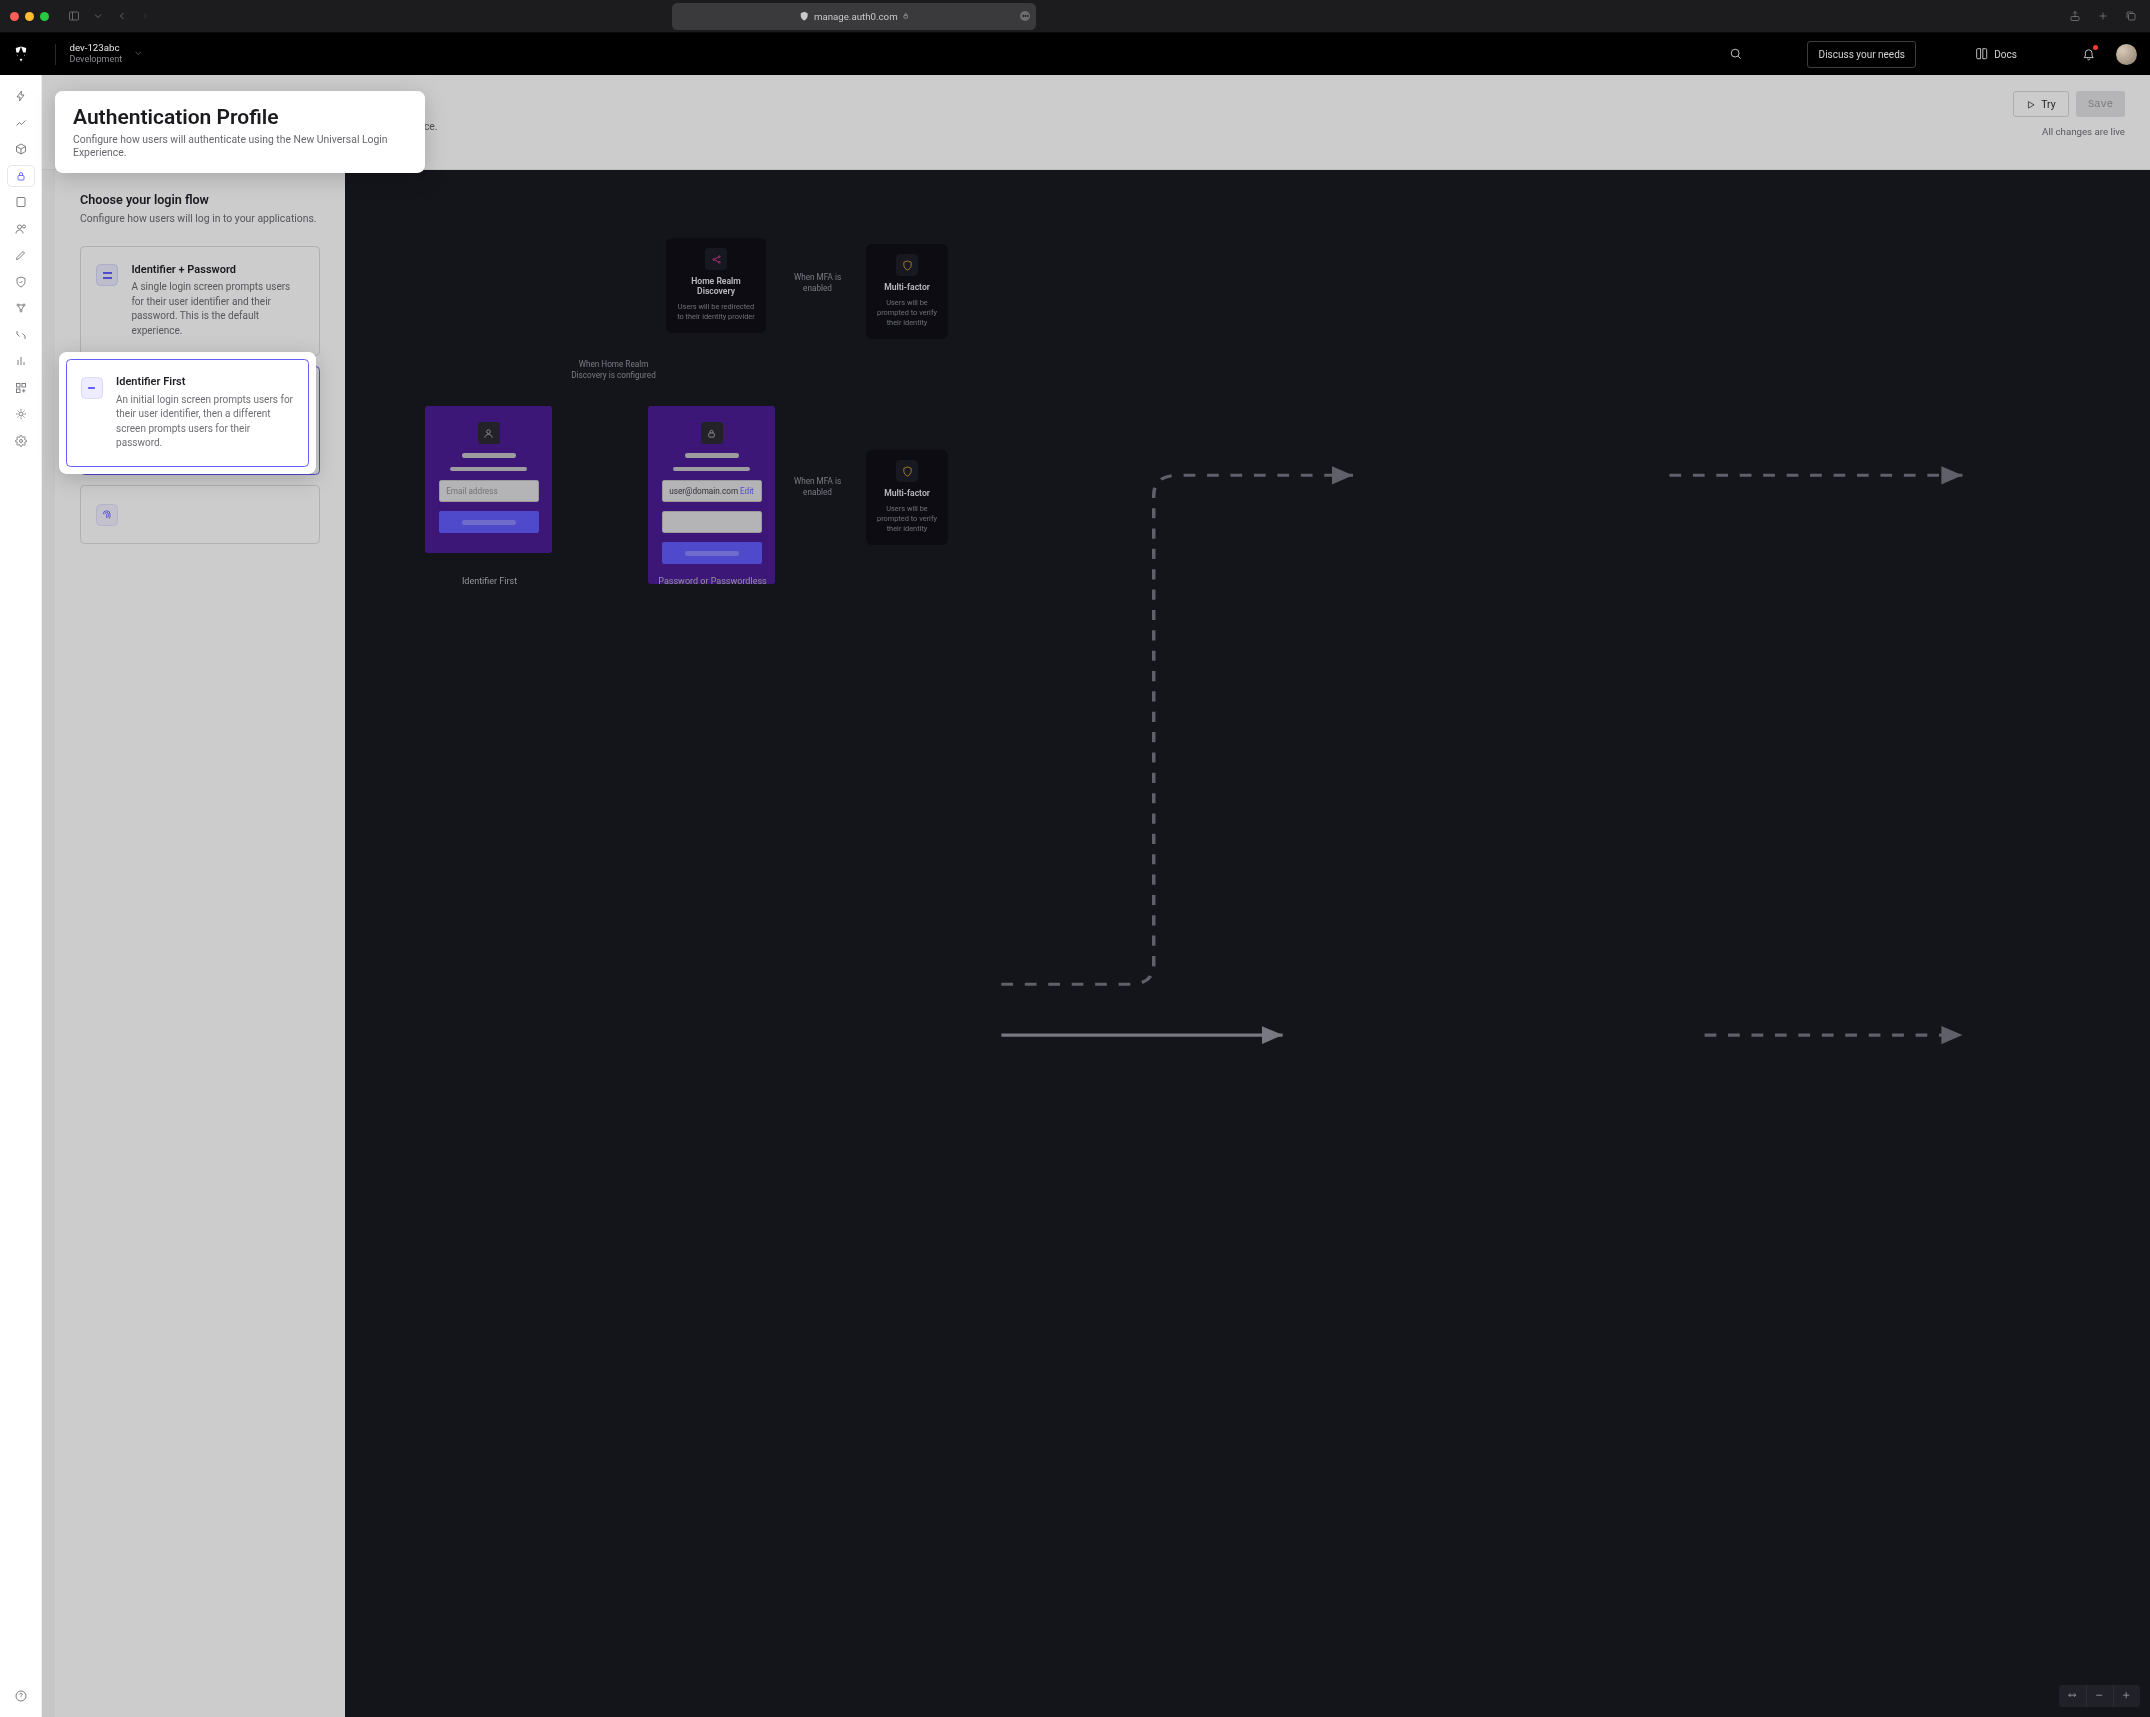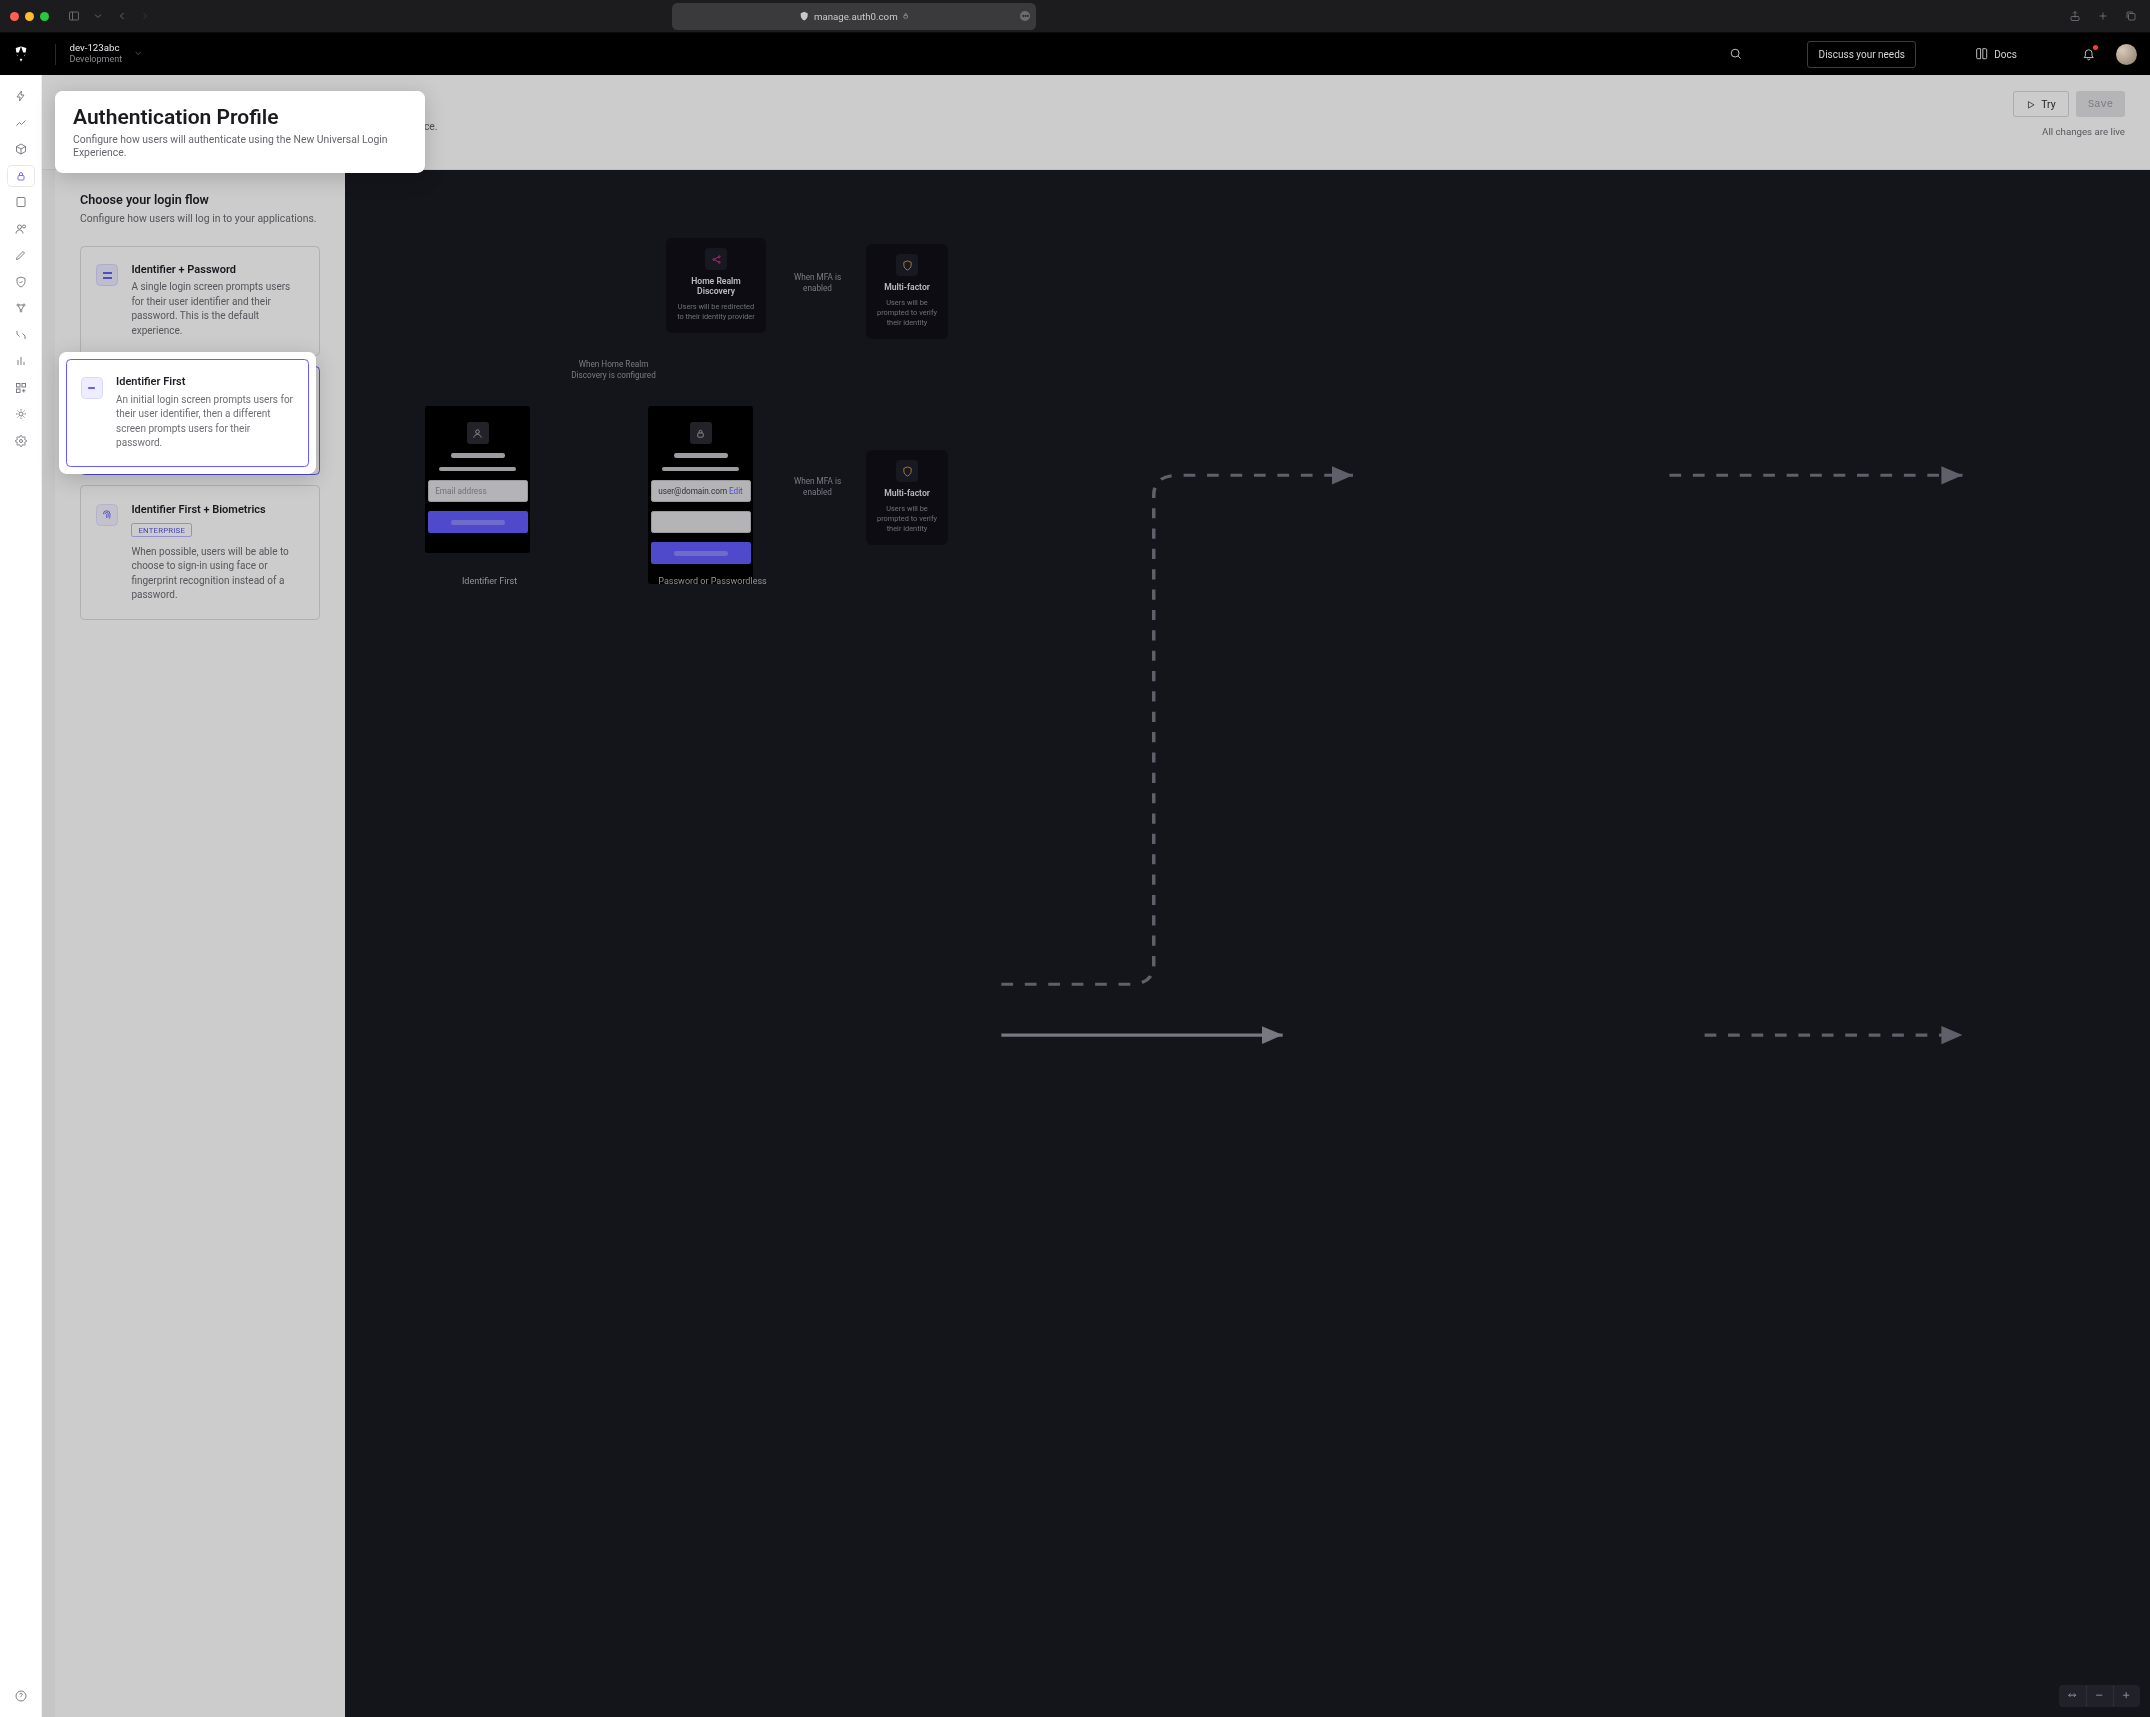--- a/index.html
+++ b/index.html
@@ -82,21 +82,21 @@
   .enterprise-badge { display: inline-block; border: 0.7px solid #b9b4ff; color: #5a52e6; font-size: 7.8px; letter-spacing: 0.2px; padding: 1.5px 6px; border-radius: 2.2px; margin: 3px 0 7.4px; }
   .fingerprint-icon svg { width: 13.4px; height: 13.4px; stroke: #635dff; fill: none; stroke-width: 1.6; }
   .option-card .icon-sq.fing { background: #f3f2ff; border: 0.7px solid #e2e0ff; }
 
   
   .canvas { flex: 1; background: #191922; position: relative; overflow: hidden; }
   .canvas svg.flowlines { position: absolute; inset: 0; width: 100%; height: 100%; }
 
   .flow-annot { position: absolute; color: #9a9aa5; font-size: 8.2px; text-align: center; line-height: 1.35; }
 
-  .mock { position: absolute; width: 105px; border-radius: 3px; background: #000000; padding: 16.4px 13.4px 19.3px; display: flex; flex-direction: column; align-items: center; gap: 9px; }
+  .mock { position: absolute; width: 127px; border-radius: 3px; background: #4c1d95; padding: 16.4px 13.4px 19.3px; display: flex; flex-direction: column; align-items: center; gap: 9px; }
   .mock .avatar-sq { width: 22px; height: 22px; border-radius: 3px; background: #2b2b33; display: flex; align-items: center; justify-content: center; }
   .mock .avatar-sq svg { width: 11px; height: 11px; stroke: #c6c6cc; fill: none; stroke-width: 1.7; }
   .mock .line-thin { height: 4.5px; width: 54px; border-radius: 2.2px; background: #c4c4ca; }
   .mock .line-wide { height: 4.5px; width: 77px; border-radius: 2.2px; background: #c4c4ca; }
   .mock .input-box { height: 22px; width: 100px; border: 0.7px solid #c0c0c6; border-radius: 2.2px; display: flex; align-items: center; padding: 0 6.7px; font-size: 8.2px; color: #8d8d95; justify-content: space-between; background: #e2e2e5; }
   .mock .input-box.filled { color: #3b3b43; justify-content: space-between; }
   .mock .input-box .edit { color: #635dff; font-size: 8.2px; }
   .mock .primary-btn { height: 22px; width: 100px; border-radius: 2.2px; background: #635dff; display: flex; align-items: center; justify-content: center; }
   .mock .primary-btn .bar { width: 54px; height: 4.5px; background: #8c88ff; border-radius: 2.2px; }
   .mock-label { position: absolute; color: #b8b8c0; font-size: 9px; text-align: center; width: 129px; }
@@ -389,25 +389,20 @@
         </div>
 
         <div class="option-card">
           <div class="icon-sq fing fingerprint-icon">
             <svg viewBox="0 0 24 24">
                 <path d="M6 11a6 6 0 0 1 12 0c0 4-1 8-1 8"></path>
                 <path d="M9 11a3 3 0 0 1 6 0c0 3-.7 6-.7 6"></path>
                 <path d="M12 11v7"></path>
               </svg>
           </div>
-          <div class="text">
-            <div class="option-title">Identifier First + Biometrics</div>
-            <span class="enterprise-badge">ENTERPRISE</span>
-            <div class="option-desc">When possible, users will be able to choose to sign-in using face or fingerprint recognition instead of a password.</div>
-          </div>
         </div>
       </div>
 
       <div class="canvas">
         <svg class="flowlines" viewBox="0 0 770 760" preserveAspectRatio="none">
           <defs>
             <marker id="arrow" markerWidth="8" markerHeight="8" refX="6" refY="3" orient="auto">
                 <path d="M0,0 L6,3 L0,6 z" fill="#9696a3"></path>
               </marker>
             <marker id="arrow-d" markerWidth="8" markerHeight="8" refX="6" refY="3" orient="auto">

